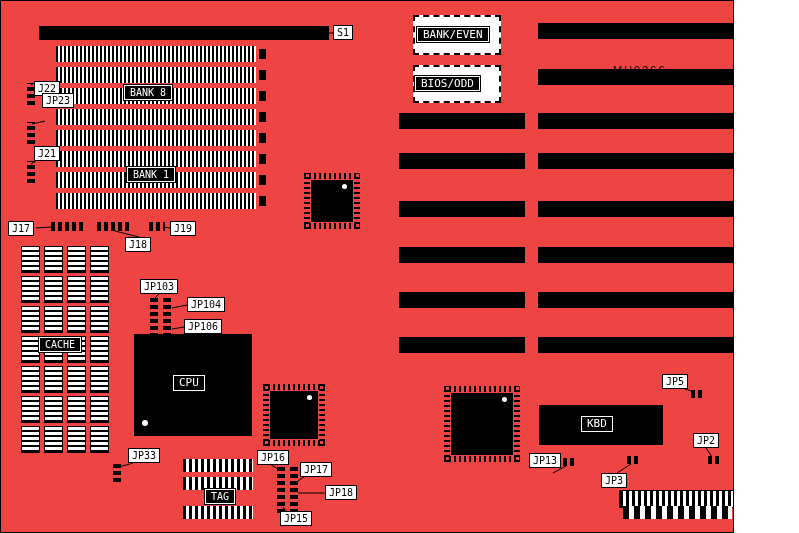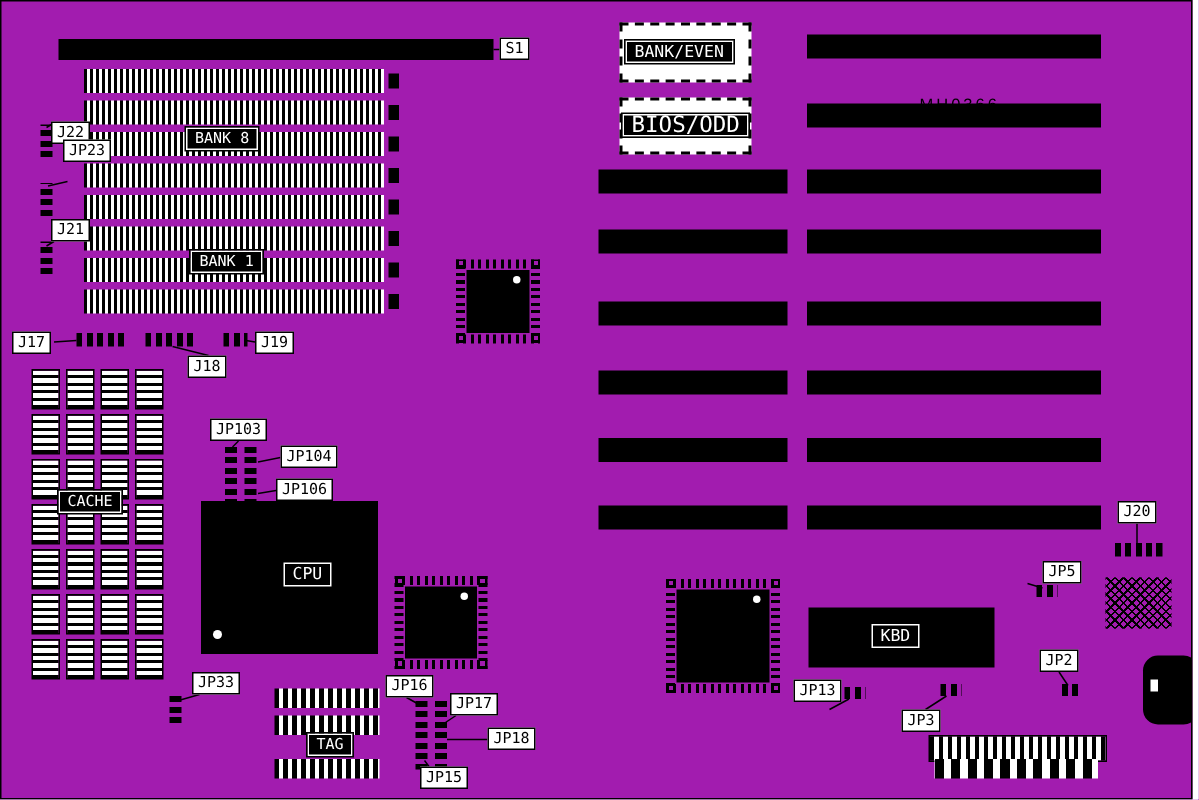--- a/index.html
+++ b/index.html
@@ -1,17 +1,17 @@
 <!DOCTYPE html>
 <html><head>
 <meta charset="utf-8">
 <style>
   html,body{margin:0;padding:0;background:#fff;}
   #stage{
-    position:relative;width:795px;height:533px;background:#a21caf;
+    position:relative;width:734px;height:533px;background:#ef4444;
     border:1px solid #000;box-sizing:border-box;overflow:hidden;
     font-family:"DejaVu Sans Mono",monospace;
   }
   #leads{position:absolute;left:0;top:0;z-index:4;pointer-events:none;}
   .abs{position:absolute;z-index:1;}
   .bar{position:absolute;background:#000;z-index:2;}
   .callout{
     position:absolute;background:#fff;border:1px solid #000;color:#000;
     font:10px "DejaVu Sans Mono",monospace;line-height:11px;
     padding:1px 3px;white-space:nowrap;z-index:5;
@@ -79,52 +79,52 @@
   <div class="rev" style="left:126px;top:166px">BANK 1</div>
 
   <div class="callout" style="left:33px;top:80px">J22</div>
   <div class="callout" style="left:41px;top:92px">JP23</div>
   <div class="callout" style="left:33px;top:145px">J21</div>
 
   <div class="callout" style="left:7px;top:220px">J17</div>
   <div class="callout" style="left:124px;top:236px">J18</div>
   <div class="callout" style="left:169px;top:220px">J19</div>
 
-  <div class="rev" style="left:38px;top:326px">CACHE</div>
+  <div class="rev" style="left:38px;top:336px">CACHE</div>
 
   <div class="callout" style="left:139px;top:278px">JP103</div>
   <div class="callout" style="left:186px;top:296px">JP104</div>
   <div class="callout" style="left:183px;top:318px">JP106</div>
 
   <div class="bar" style="left:133px;top:333px;width:118px;height:102px"></div>
-  <div class="chipname" style="left:188px;top:374px">CPU</div>
+  <div class="chipname" style="left:172px;top:374px">CPU</div>
   <div class="dot" style="left:141px;top:419px;width:6px;height:6px"></div>
 
   <div class="callout" style="left:127px;top:447px">JP33</div>
 
   <div class="rev" style="left:204px;top:488px">TAG</div>
 
   <div class="callout" style="left:256px;top:449px">JP16</div>
   <div class="callout" style="left:299px;top:461px">JP17</div>
   <div class="callout" style="left:324px;top:484px">JP18</div>
   <div class="callout" style="left:279px;top:510px">JP15</div>
 
   <div class="dashed" style="left:412px;top:14px;width:84px;height:36px"></div>
   <div class="rev" style="left:416px;top:26px;font-size:11px">BANK/EVEN</div>
   <div class="dashed" style="left:412px;top:64px;width:84px;height:34px"></div>
-  <div class="rev" style="left:414px;top:75px;font-size:15px">BIOS/ODD</div>
+  <div class="rev" style="left:414px;top:75px;font-size:11px">BIOS/ODD</div>
 
   <div class="partnum" style="left:612px;top:63px">MH0366</div>
 
   <div class="bar" style="left:538px;top:404px;width:124px;height:40px"></div>
   <div class="chipname" style="left:580px;top:415px">KBD</div>
 
   <div class="callout" style="left:528px;top:452px">JP13</div>
   <div class="callout" style="left:600px;top:472px">JP3</div>
-  <div class="callout" style="left:694px;top:373px">JP5</div>
+  <div class="callout" style="left:661px;top:373px">JP5</div>
   <div class="callout" style="left:692px;top:432px">JP2</div>
   <div class="callout" style="left:744px;top:333px">J20</div>
 
   <div class="mesh" style="left:736px;top:384px;width:44px;height:34px"></div>
 
   <div class="din" style="left:761px;top:436px;width:37px;height:46px"></div>
   <div class="abs" style="left:766px;top:452px;width:5px;height:8px;background:#fff;z-index:3"></div>
 
   <div class="abs" style="left:618px;top:489px;width:117px;height:16px;border:1px solid #000;background:repeating-linear-gradient(90deg,#000 0 3px,#fff 3px 6px)"></div>
   <div class="abs" style="left:622px;top:505px;width:109px;height:13px;background:repeating-linear-gradient(90deg,#000 0 6px,#fff 6px 11px)"></div>

